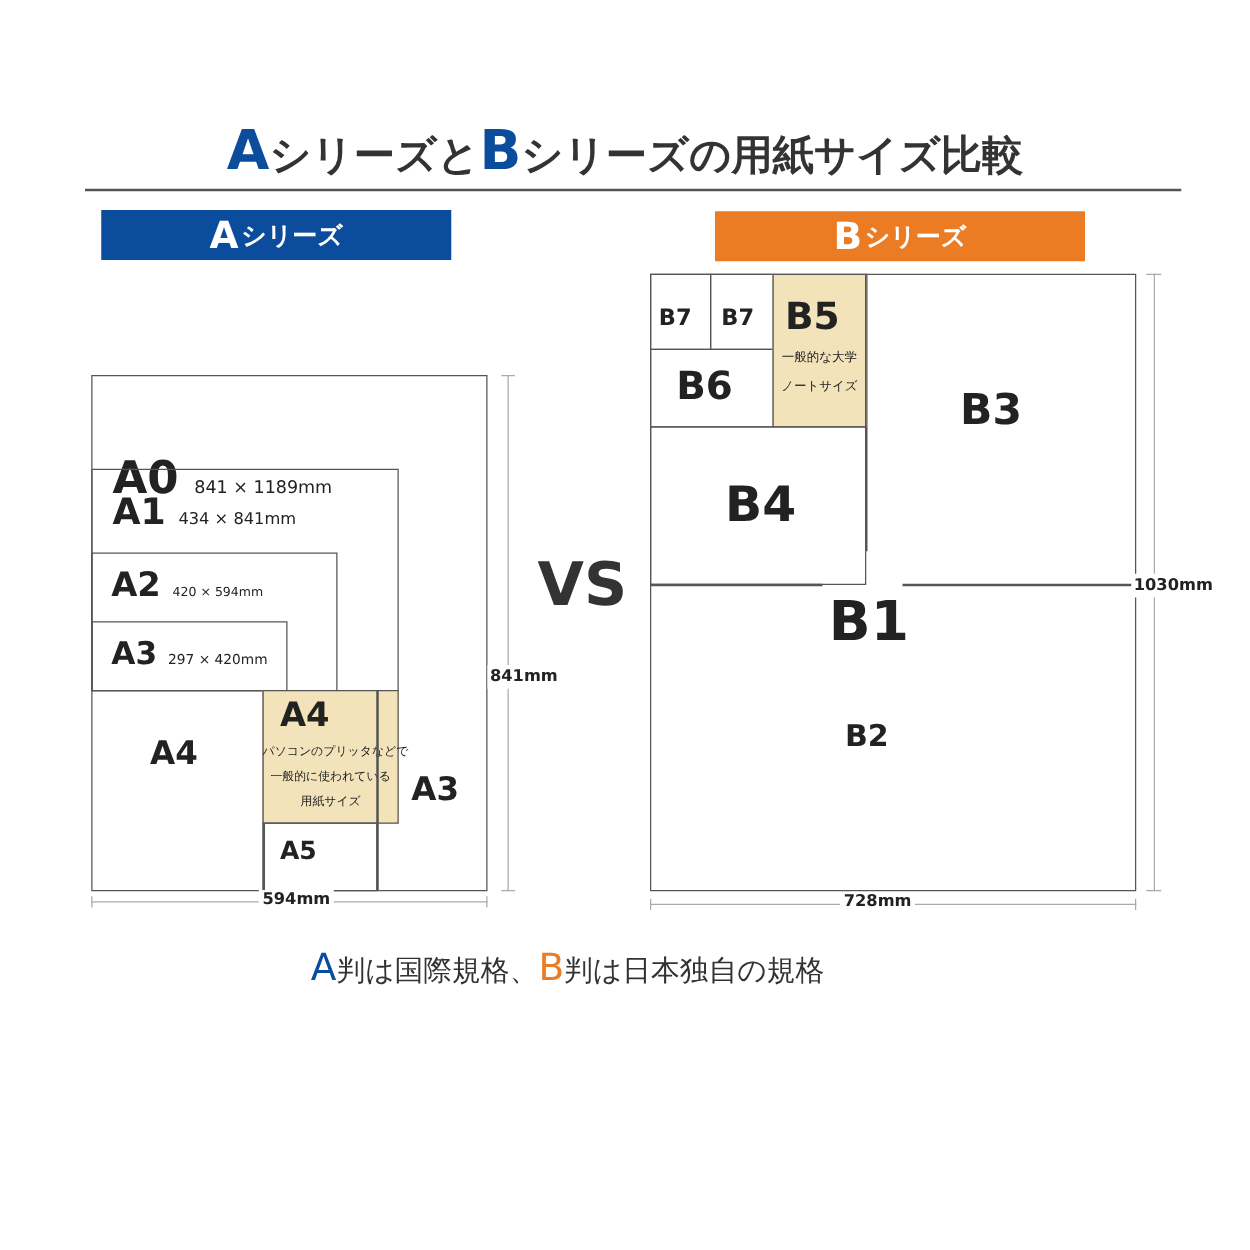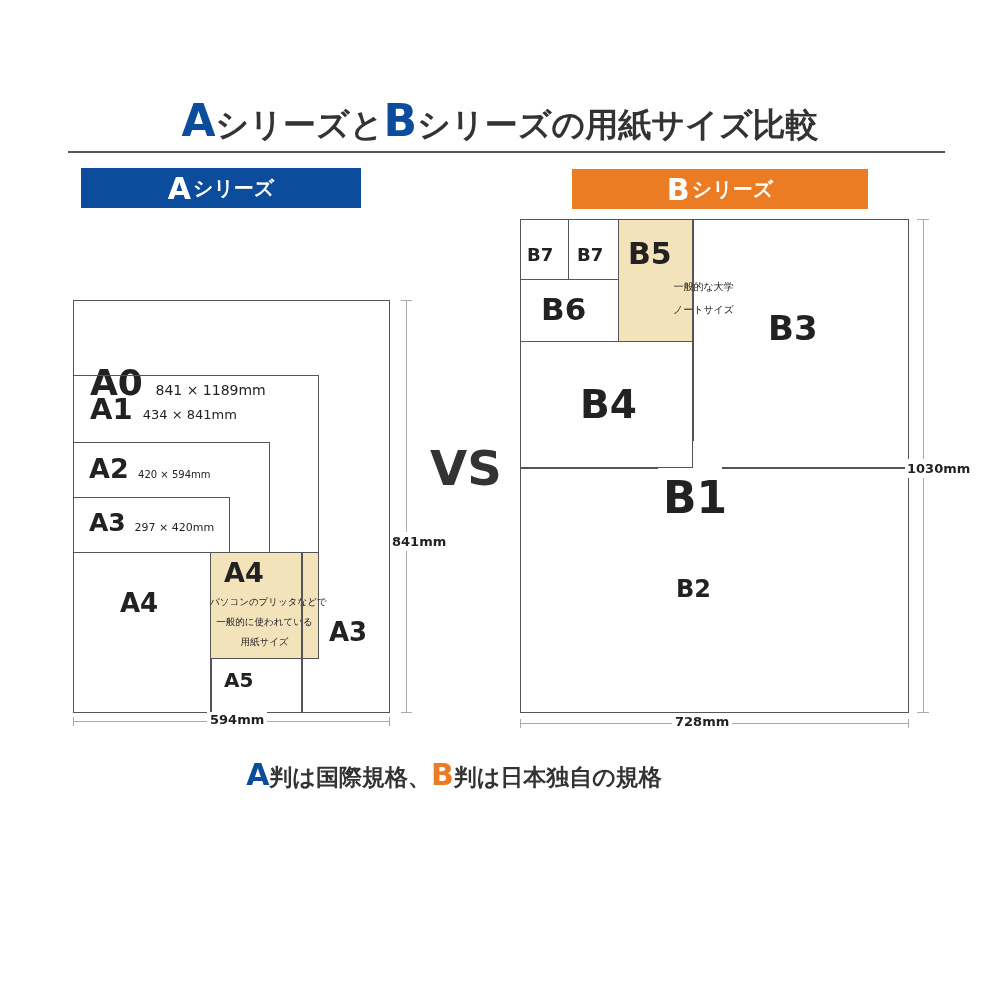--- a/index.html
+++ b/index.html
@@ -15,21 +15,21 @@
   .lbl { position:absolute; font-weight:bold; color:#222; white-space:nowrap; }
   .dim { font-size:14px; font-weight:normal; color:#222; }
   .hl { background:#f3e3bb; }
   .note { position:absolute; font-size:9.5px; color:#222; text-align:center; line-height:20px; white-space:nowrap; }
   .hline { position:absolute; height:1px; background:#aaa; }
   .vline { position:absolute; width:1px; background:#aaa; }
   .cap { position:absolute; background:#aaa; }
   .mm { position:absolute; font-size:13px; font-weight:bold; color:#222; background:#fff; padding:0 3px; white-space:nowrap; }
   .solidline { position:absolute; background:#555; }
   .vs { left:430px; top:440px; font-size:48px; font-weight:bold; color:#333; }
-  .footer { left:0; width:908px; top:757px; text-align:center; font-size:23px; font-weight:bold; color:#333; }
+  .footer { left:0; width:908px; top:757px; text-align:center; font-size:23px; font-weight:normal; color:#333; }
   .footer .big { font-size:30px; }
 </style>
 </head>
 <body>
 
 <div class="abs title">
   <span class="big" style="color:#0b4d9c">A</span><span>シリーズと</span><span class="big" style="color:#0b4d9c">B</span><span>シリーズの用紙サイズ比較</span>
 </div>
 <div class="abs rule"></div>
 
@@ -111,21 +111,21 @@
   <div class="box" style="left:520px; top:219px; width:49px; height:61px;"></div>
   <div class="lbl" style="left:527px; top:244px; font-size:18px;">B7</div>
   <div class="box" style="left:568px; top:219px; width:51px; height:61px;"></div>
   <div class="lbl" style="left:577px; top:244px; font-size:18px;">B7</div>
 
   <div class="box" style="left:520px; top:279px; width:99px; height:63px;"></div>
   <div class="lbl" style="left:541px; top:291px; font-size:31px;">B6</div>
 
   <div class="box hl" style="left:618px; top:219px; width:75px; height:123px;"></div>
   <div class="lbl" style="left:628px; top:236px; font-size:30px;">B5</div>
-  <div class="note" style="left:618px; top:275px; width:75px; font-size:10px; line-height:23px;padding-left:48px;">
+  <div class="note" style="left:618px; top:275px; width:75px; font-size:10px; line-height:23px;">
     <div>一般的な大学</div>
     <div>ノートサイズ</div>
   </div>
 
   <div class="box" style="left:520px; top:341px; width:173px; height:127px;"></div>
   <div class="lbl" style="left:580px; top:382px; font-size:39px;">B4</div>
 
   <div class="lbl" style="left:768px; top:308px; font-size:34px;">B3</div>
 
   <div class="lbl" style="left:676px; top:575px; font-size:24px;">B2</div>

